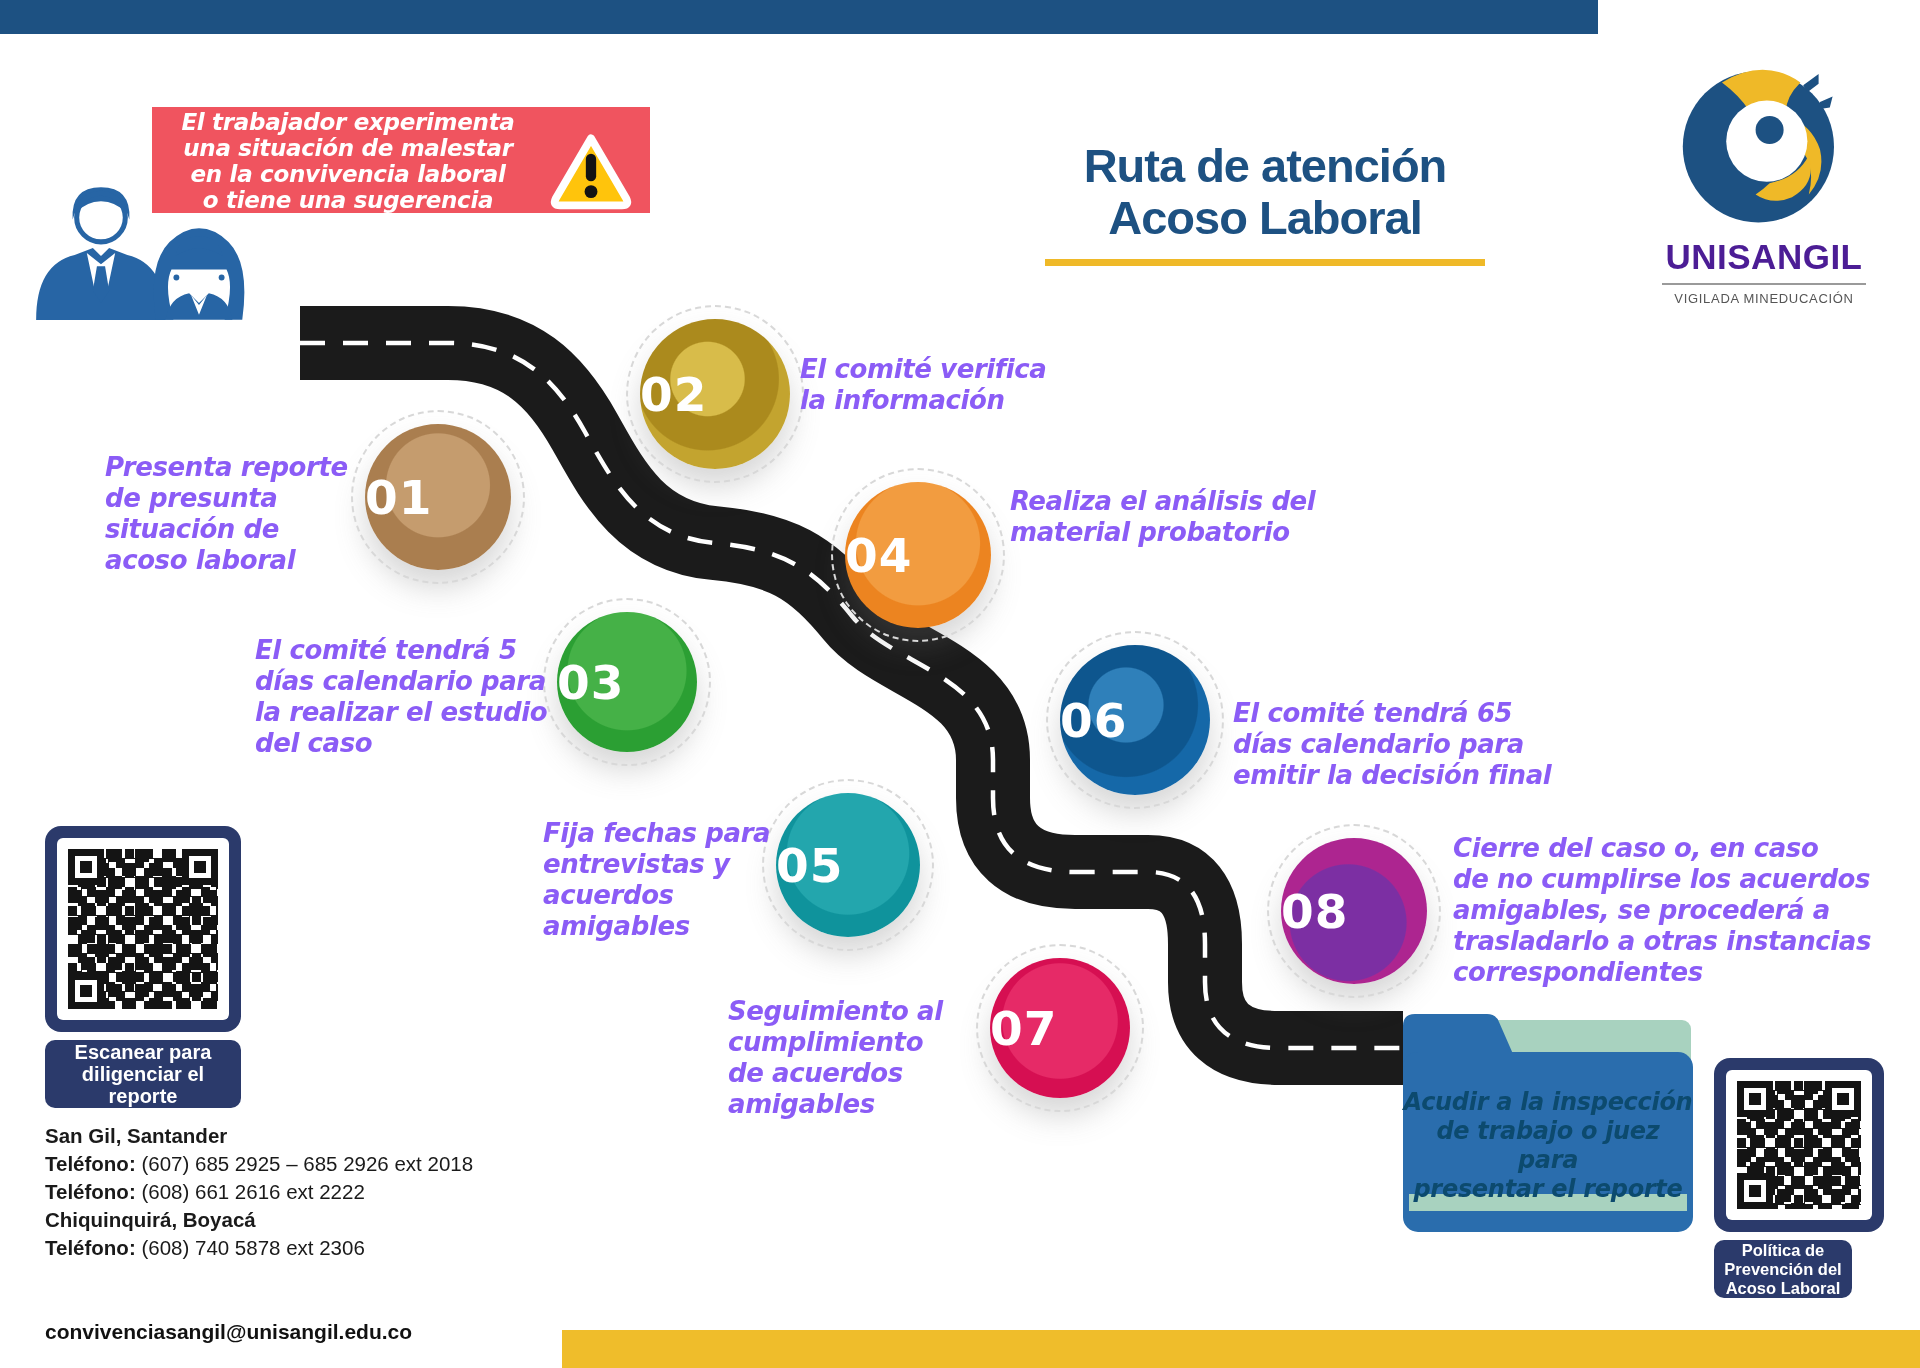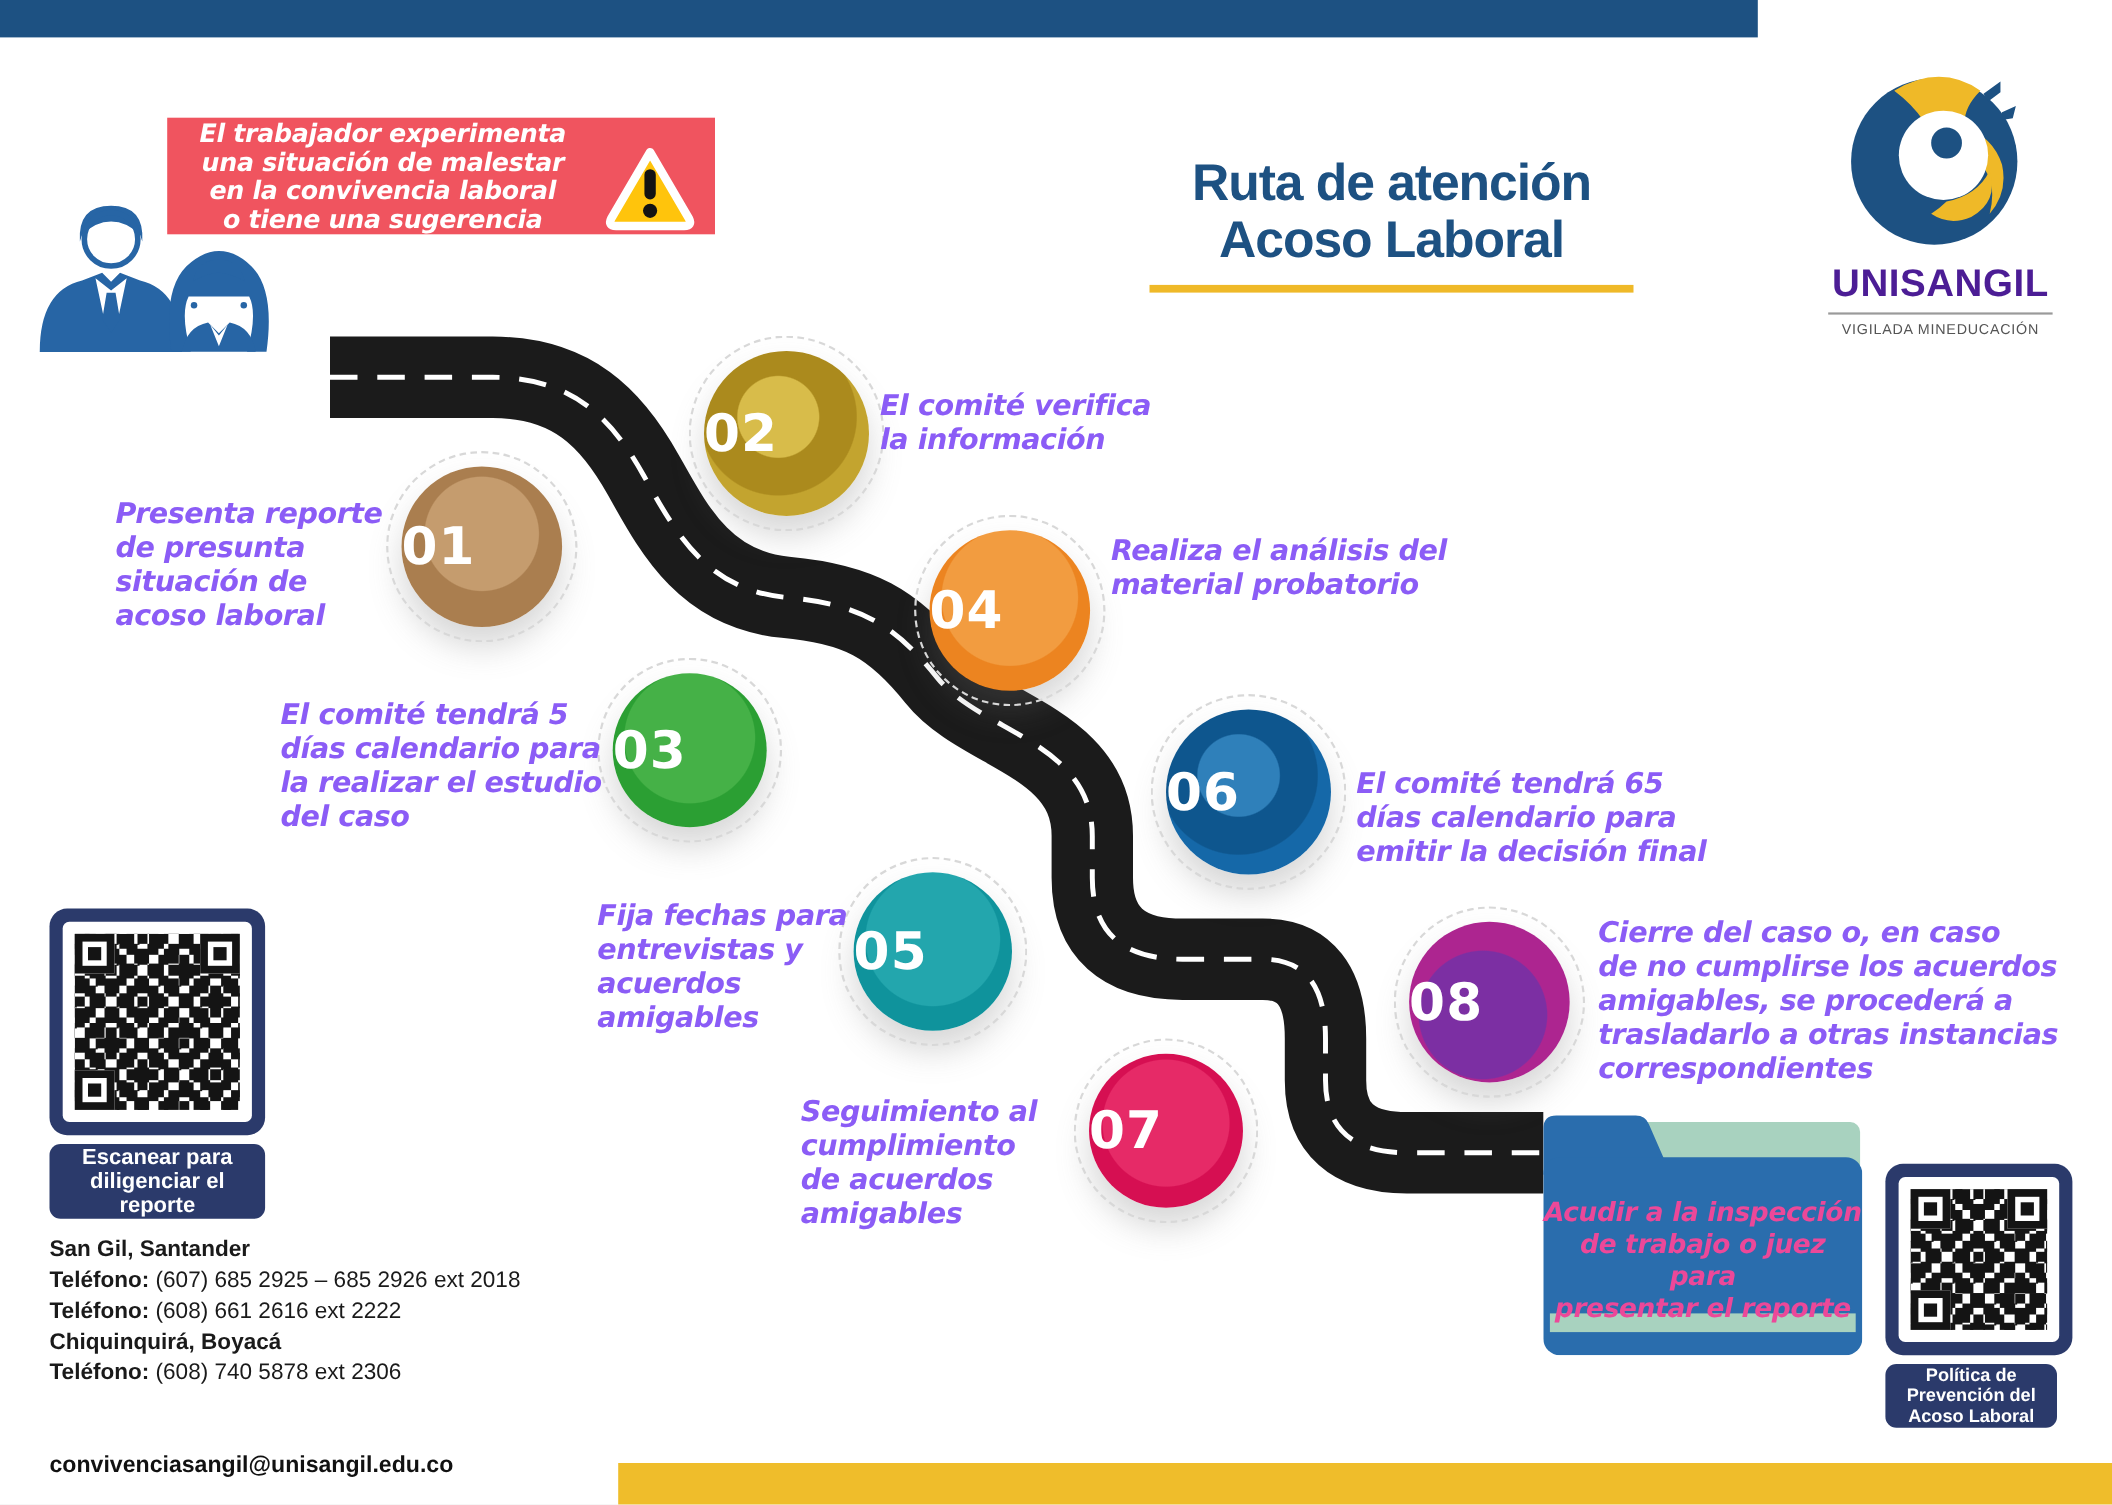--- a/index.html
+++ b/index.html
@@ -66,41 +66,41 @@
   .t02{left:800px;top:354px}
   .t03{left:255px;top:635px}
   .t04{left:1010px;top:486px}
   .t05{left:543px;top:818px}
   .t06{left:1233px;top:698px}
   .t07{left:728px;top:996px}
   .t08{left:1453px;top:833px}
 
   
   .folder{position:absolute;left:1403px;top:1008px;width:290px;height:224px}
-  .folder-text{position:absolute;left:0;right:0;top:80px;text-align:center;color:#ec4899;
+  .folder-text{position:absolute;left:0;right:0;top:80px;text-align:center;color:#0c4a6e;
                font:italic 800 24px/29px "DejaVu Sans",sans-serif;white-space:pre-line;letter-spacing:-.3px}
 
   
   .qr-box{position:absolute;background:#2b3a6b;border-radius:16px;padding:12px}
   .qr-left{left:45px;top:826px;width:196px;height:206px}
   .qr-right{left:1714px;top:1058px;width:170px;height:174px}
   .qr-inner{position:relative;width:100%;height:100%;background:#fff;border-radius:6px;padding:11px}
   .qr-pattern{position:relative;width:100%;height:100%;
     background:
       conic-gradient(from 90deg,#141414 25%,transparent 0 50%,#141414 0 75%,transparent 0) 0 0/19px 19px,
       conic-gradient(#141414 25%,#fff 0 50%,#141414 0 75%,#fff 0) 0 0/27px 27px;}
   .finder{position:absolute;width:36px;height:36px;background:#fff}
   .finder::before{content:"";position:absolute;inset:0;border:7px solid #141414}
   .finder::after{content:"";position:absolute;inset:12px;background:#141414}
   .finder.tl{left:0;top:0}.finder.tr{right:0;top:0}.finder.bl{left:0;bottom:0}
 
   .qr-label{position:absolute;background:#2b3a6b;border-radius:10px;color:#fff;text-align:center;
             white-space:pre-line;display:flex;align-items:center;justify-content:center}
   .qr-label-left{left:45px;top:1040px;width:196px;height:68px;font:700 20px/22px "Liberation Sans",sans-serif}
-  .qr-label-right{left:1714px;top:1240px;width:156px;height:58px;font:700 16.5px/19px "Liberation Sans",sans-serif}
+  .qr-label-right{left:1714px;top:1240px;width:138px;height:58px;font:700 16.5px/19px "Liberation Sans",sans-serif}
 
   
   .contact{position:absolute;left:45px;top:1122px;color:#1a1a1a;
            font:400 20.5px/28px "Liberation Sans",sans-serif}
   .contact b{font-weight:700}
   .email{position:absolute;left:45px;top:1320px;font:700 21px/24px "Liberation Sans",sans-serif;color:#111}
 </style>
 </head>
 <body>
 

